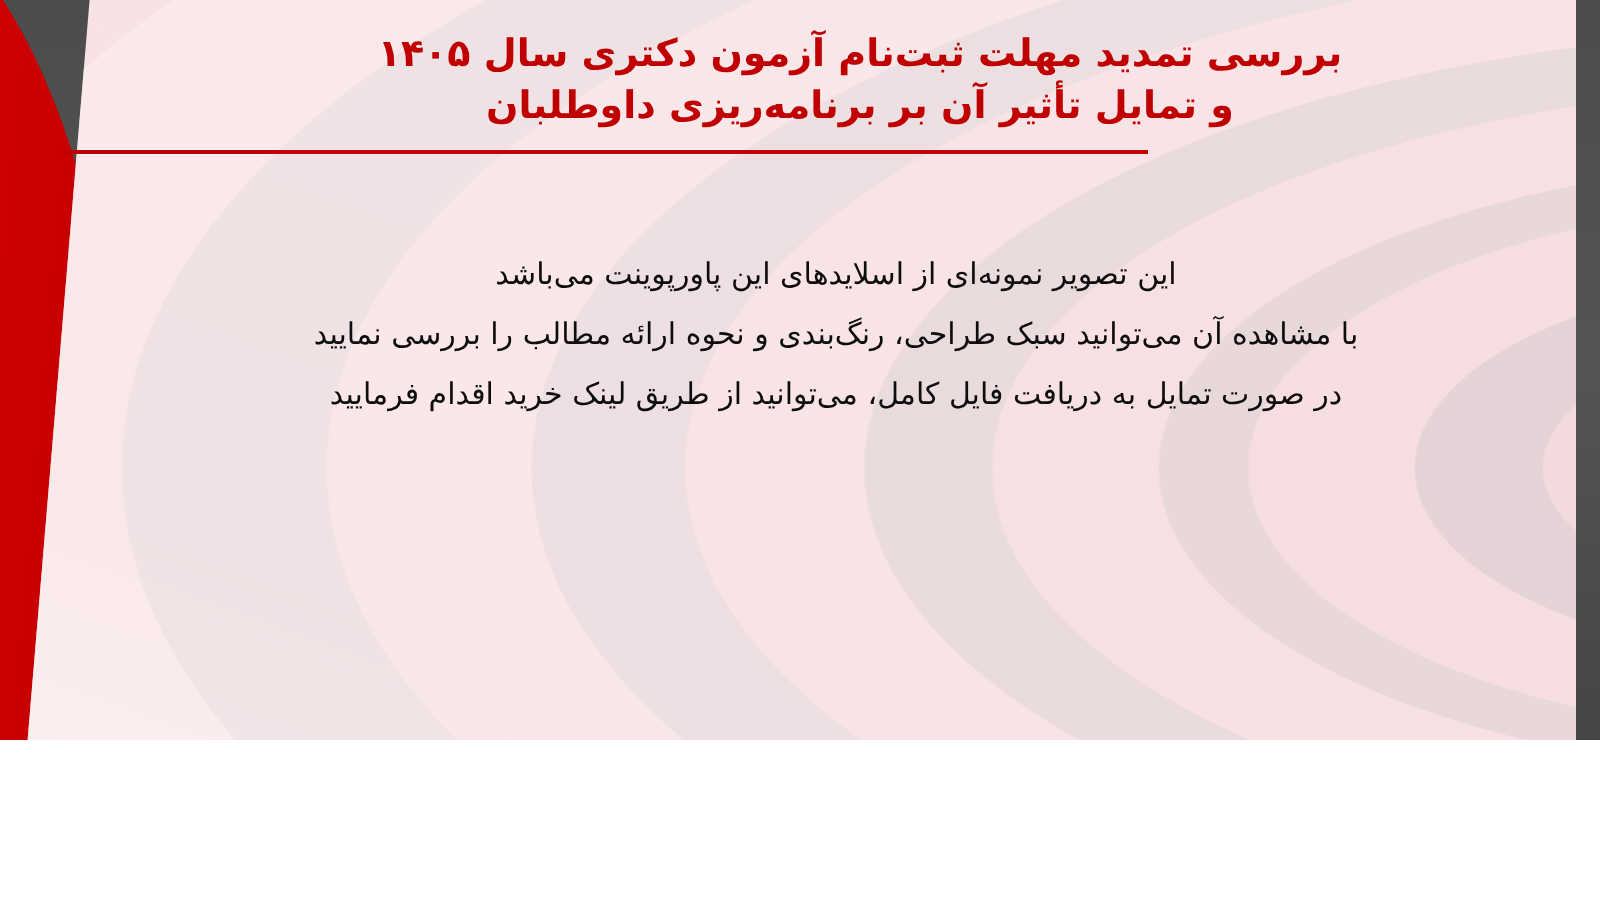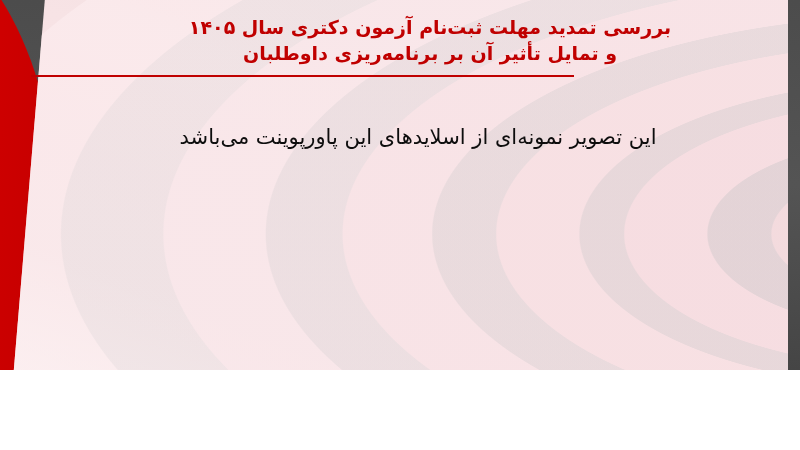--- a/index.html
+++ b/index.html
@@ -106,21 +106,21 @@
   .body-block {
     position: absolute;
     top: 122px;
     left: 70px;
     right: 22px;
     direction: rtl;
     text-align: center;
   }
   .body-line {
     color: #0d0d0d;
-    font-size: 21px;
+    font-size: 15px;
     font-weight: normal;
     line-height: 30px;
     white-space: nowrap;
   }
 </style>
 </head>
 <body>
 
 <div id="slide">
 
@@ -135,15 +135,17 @@
 
   <div class="title-block">
     <div class="title-line">بررسی تمدید مهلت ثبت‌نام آزمون دکتری سال ۱۴۰۵</div>
     <div class="title-line">و تمایل تأثیر آن بر برنامه‌ریزی داوطلبان</div>
   </div>
 
   <div class="title-rule"></div>
 
   <div class="body-block">
     <div class="body-line">این تصویر نمونه‌ای از اسلایدهای این پاورپوینت می‌باشد</div>
+    <div class="body-line">با مشاهده آن می‌توانید سبک طراحی، رنگ‌بندی و نحوه ارائه مطالب را بررسی نمایید</div>
+    <div class="body-line">در صورت تمایل به دریافت فایل کامل، می‌توانید از طریق لینک خرید اقدام فرمایید</div>
   </div>
 
 </div>
 
 </body></html>

